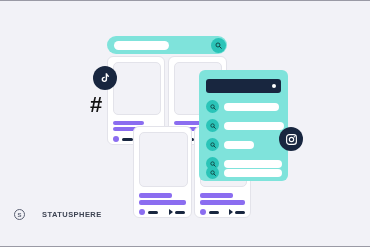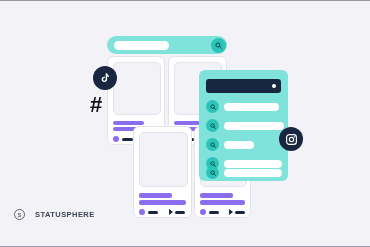--- a/index.html
+++ b/index.html
@@ -161,21 +161,21 @@
     font-family: "Liberation Sans", sans-serif;
     line-height: 22px;
     text-align: center;
   }
 
   
   #brand-logo {
     left: 14px; bottom: 26px;
     display: flex;
     align-items: center;
-    gap: 10px;
+    gap: 17px;
   }
   #brand-mark {
     width: 11px; height: 11px;
     border-radius: 50%;
     border: 1.2px solid #5a6072;
     display: flex;
     align-items: center;
     justify-content: center;
     font-size: 6px;
     color: #5a6072;

